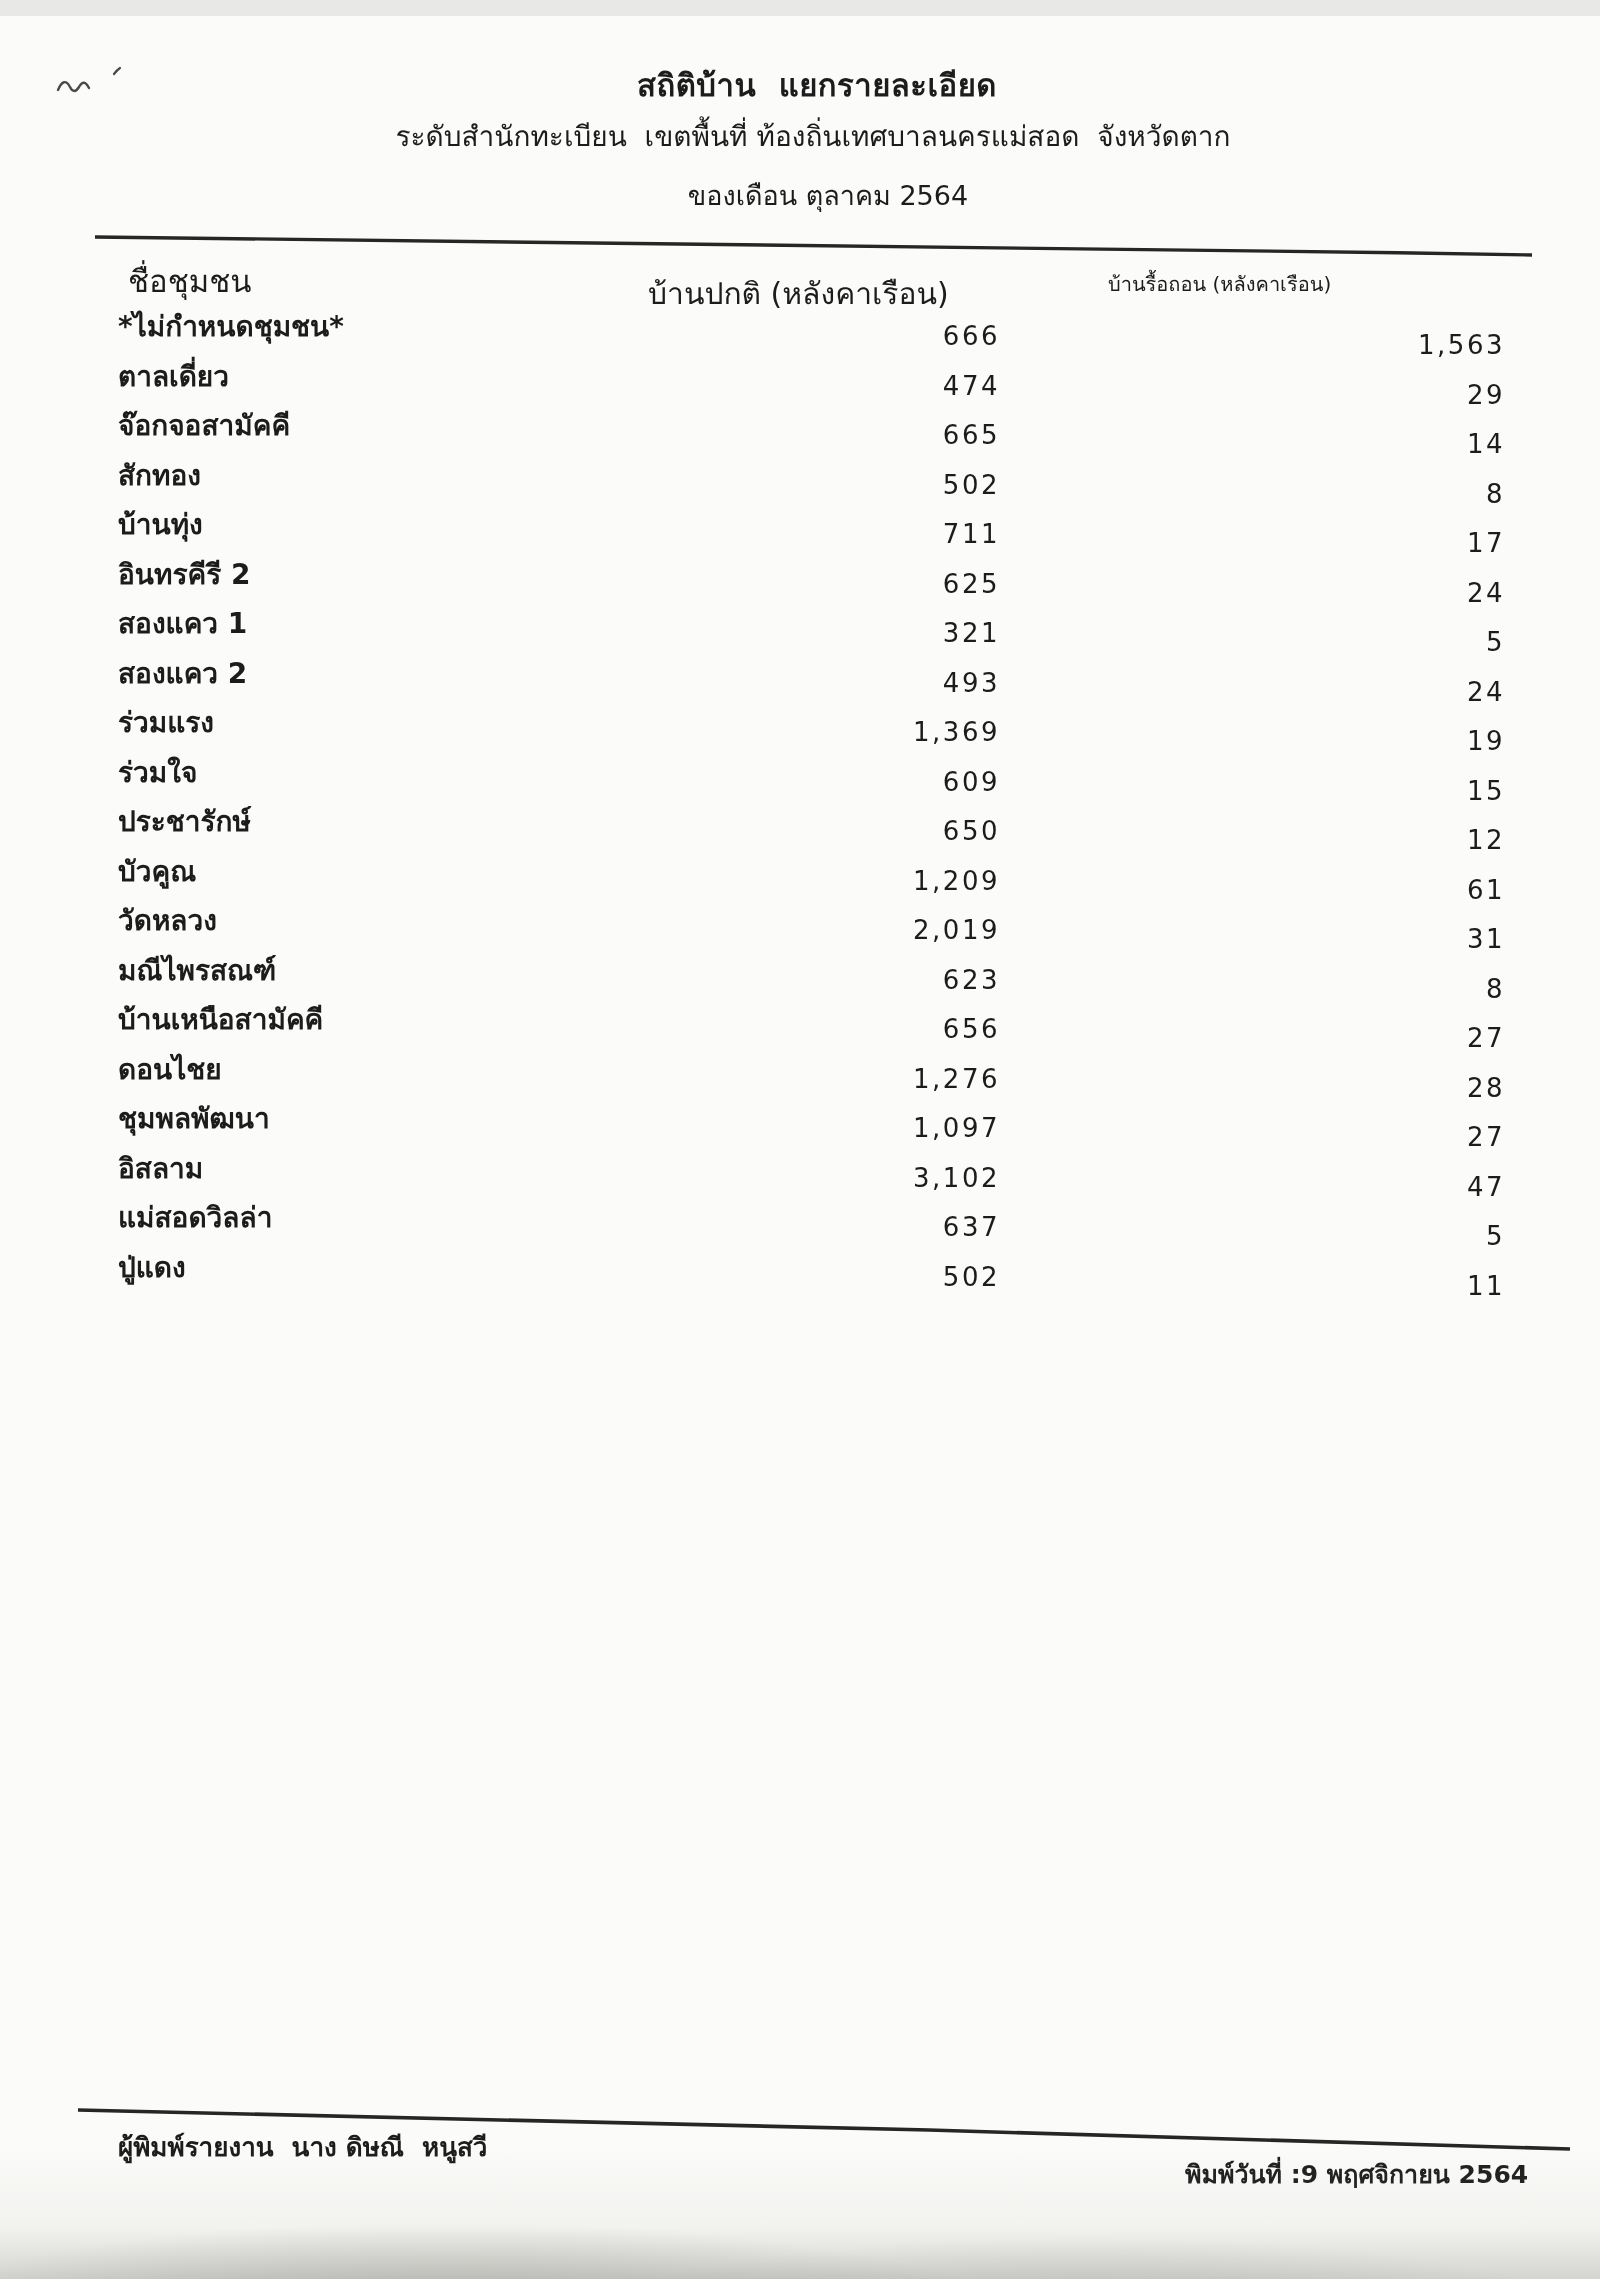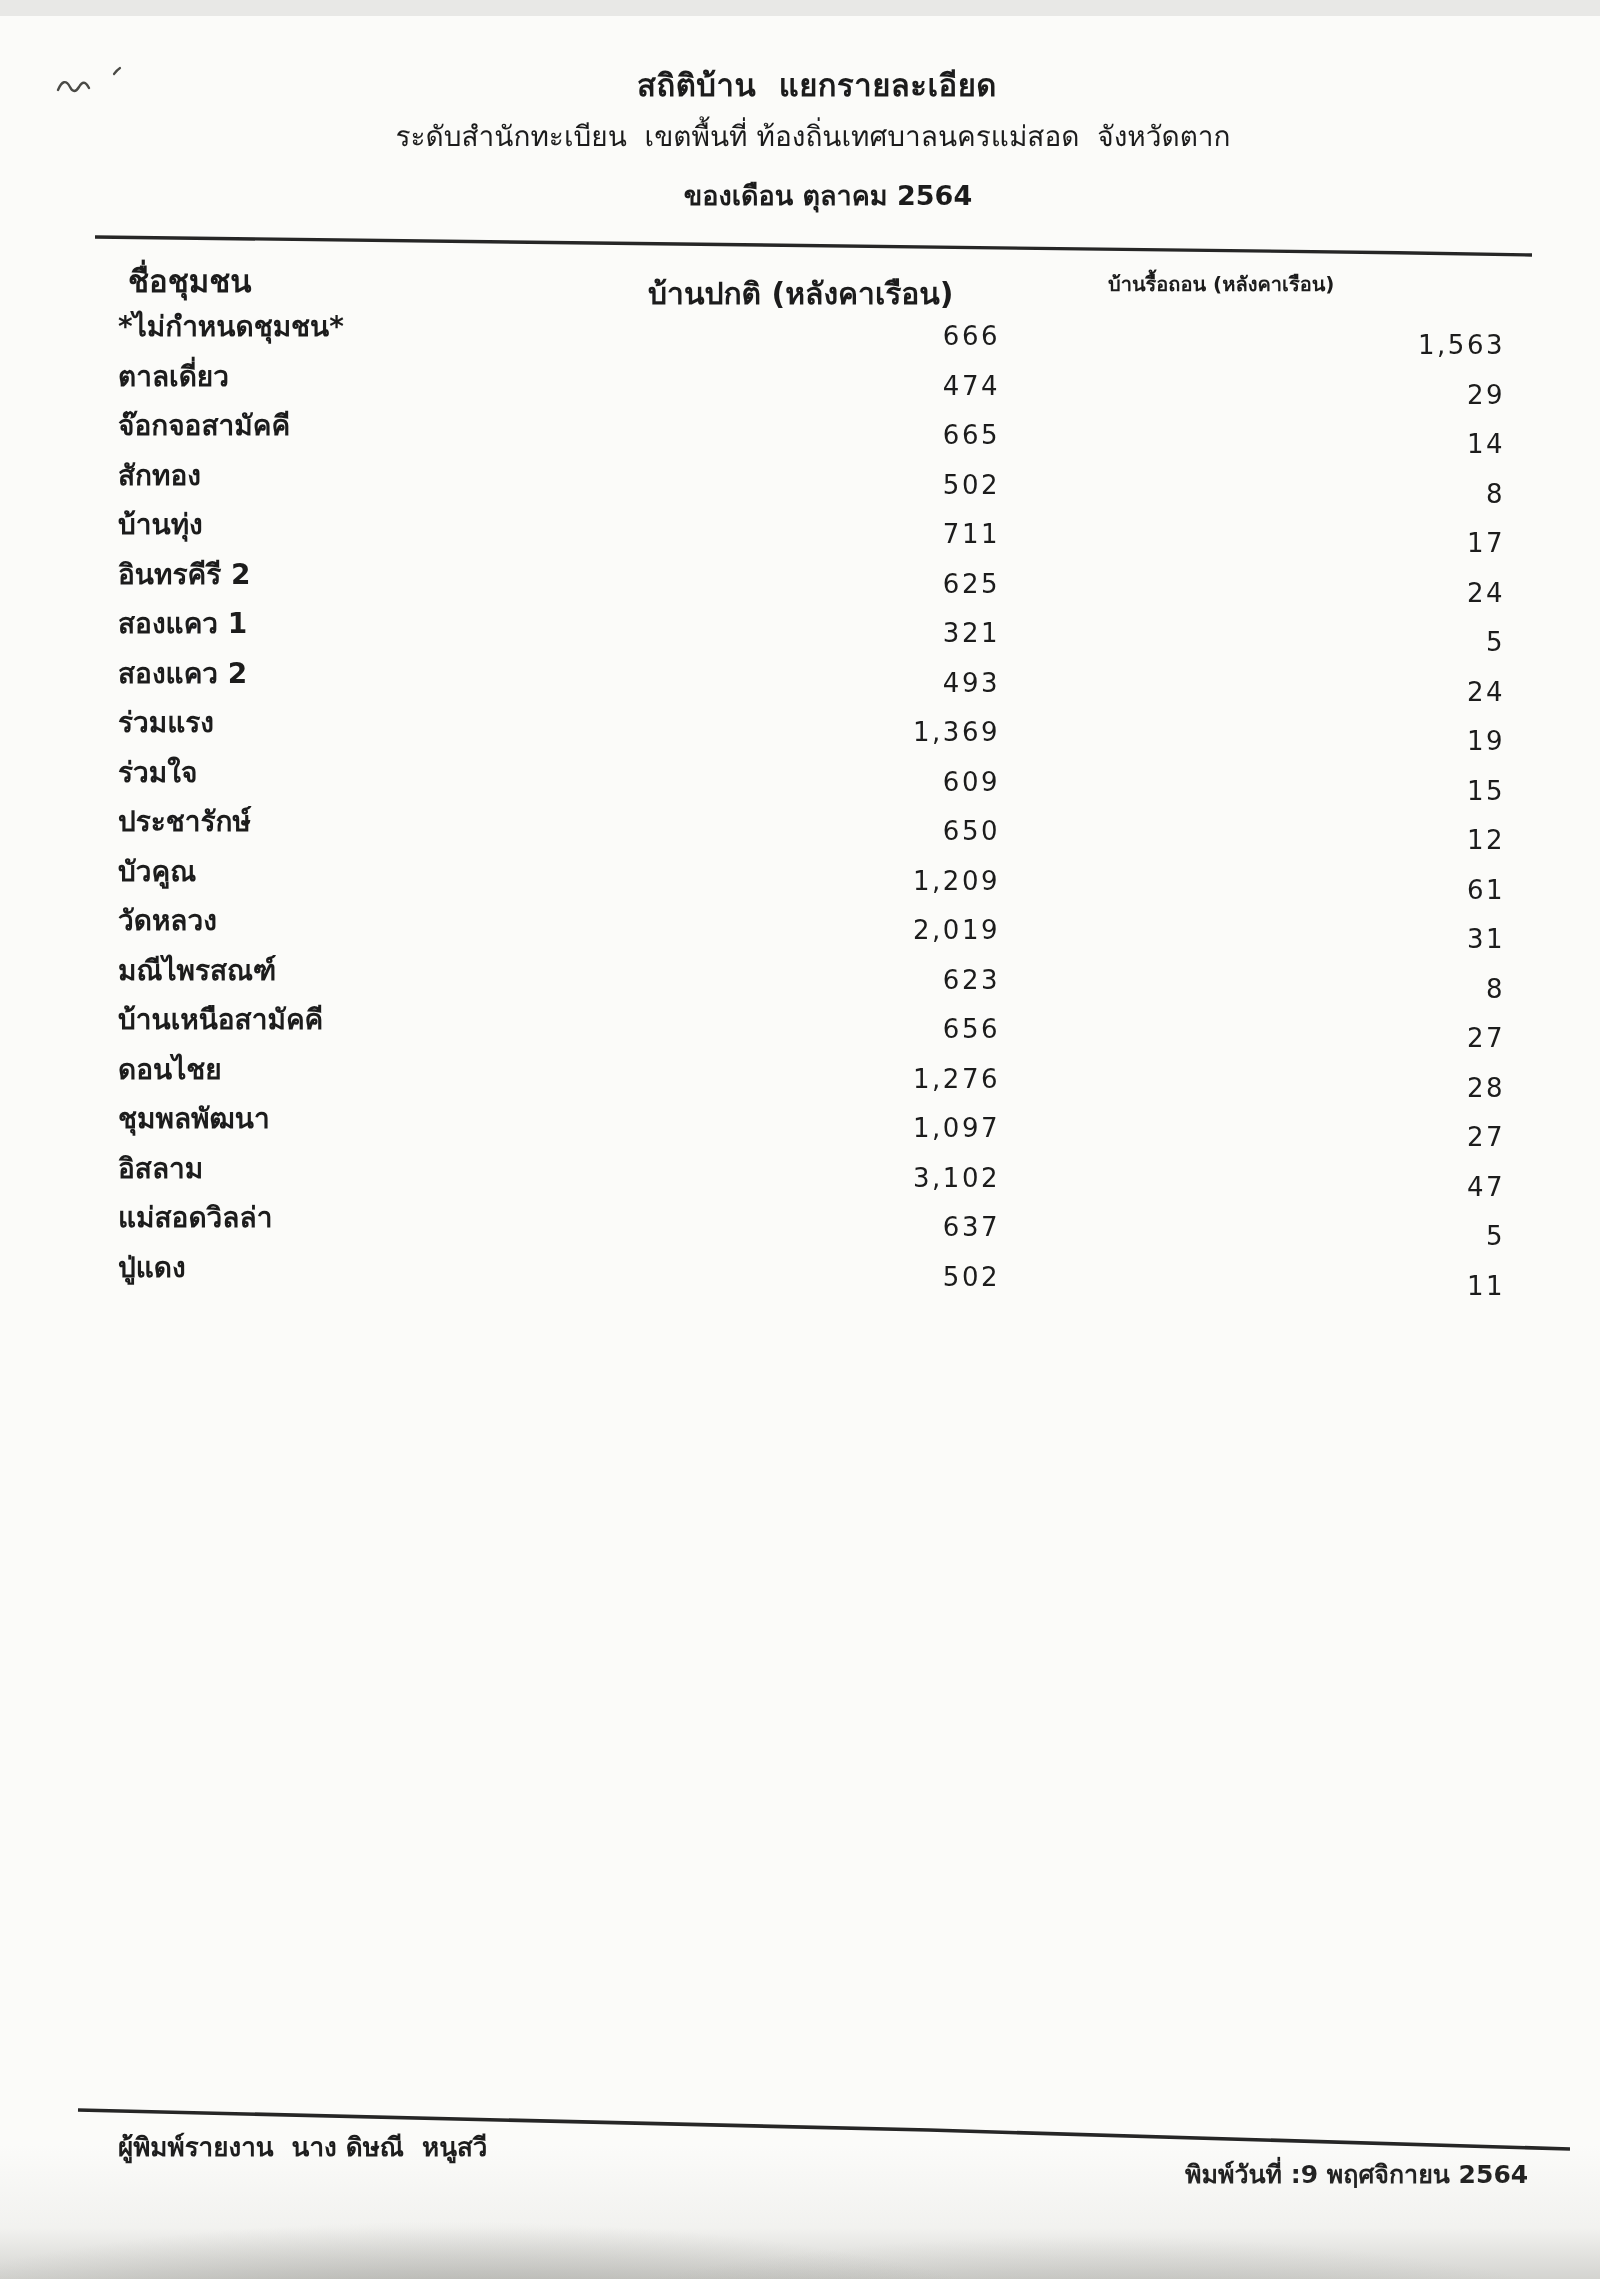--- a/index.html
+++ b/index.html
@@ -15,26 +15,26 @@
   .doc-title {
     position:absolute; top:44px; left:0; width:100%; text-align:center;
     padding-left:34px; font-size:31px; font-weight:700; letter-spacing:0.5px;
   }
   .doc-subtitle {
     position:absolute; top:98px; left:0; width:100%; text-align:center;
     padding-left:26px; font-size:28px; font-weight:400;
   }
   .doc-period {
     position:absolute; top:158px; left:0; width:100%; text-align:center;
-    padding-left:56px; font-size:27px; font-weight:700;
+    padding-left:56px; font-size:27px; font-weight:400;
   }
   
   .rule { position:absolute; left:0; top:0; width:1600px; height:2279px; pointer-events:none; }
   
-  .th { position:absolute; font-weight:700; }
+  .th { position:absolute; font-weight:400; }
   .th-community   { left:128px;  top:240px; font-size:31px; }
   .th-normal      { left:648px;  top:254px; font-size:30px; }
   .th-demolished  { left:1108px; top:252px; font-size:20px; }
   
   .rows { position:absolute; left:0; top:288px; width:1600px; }
   .row { position:relative; height:49.5px; }
   .cell-name {
     position:absolute; left:118px; top:0; font-size:28px; font-weight:600;
   }
   .cell-num { font-size:26px; font-weight:400; letter-spacing:2.5px; font-variant-numeric:tabular-nums; }

